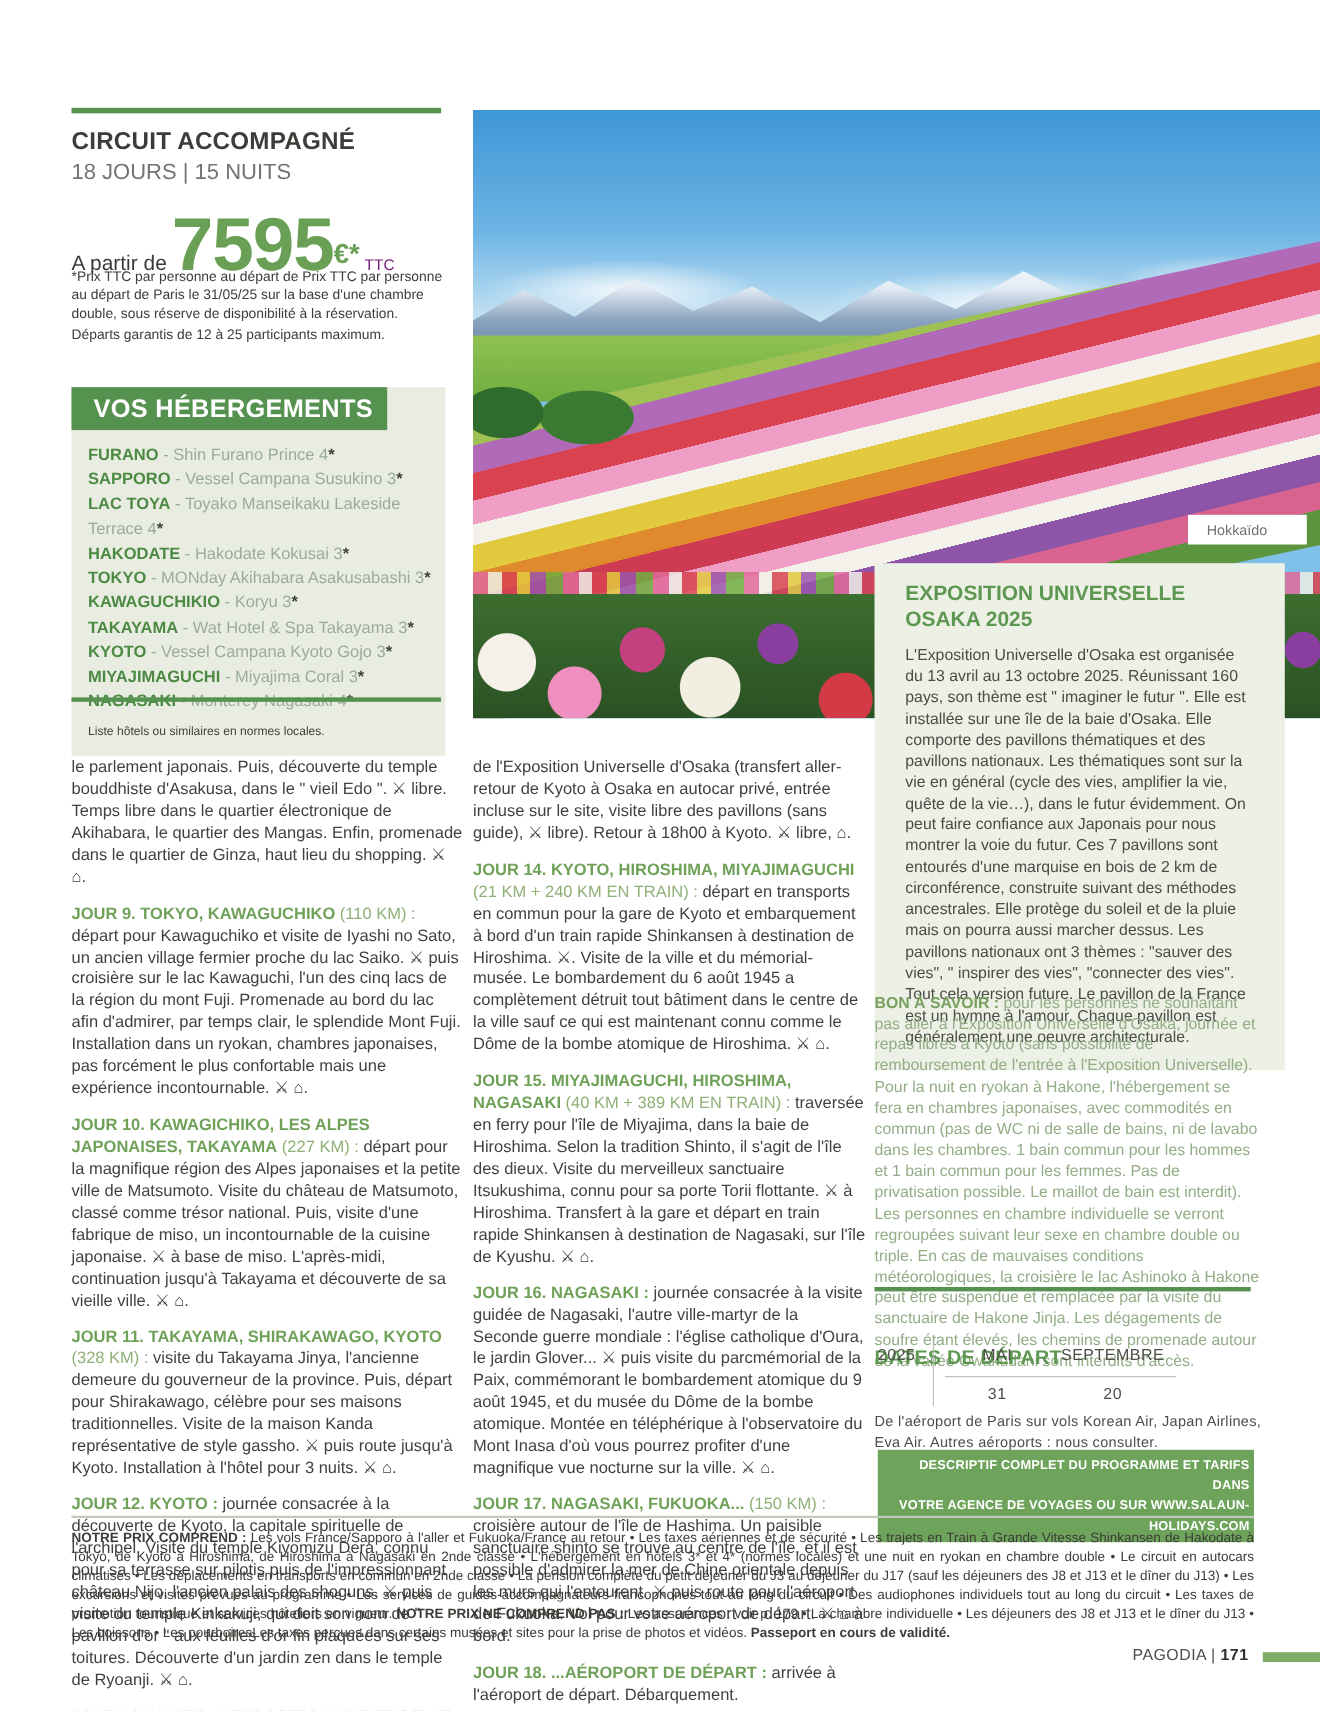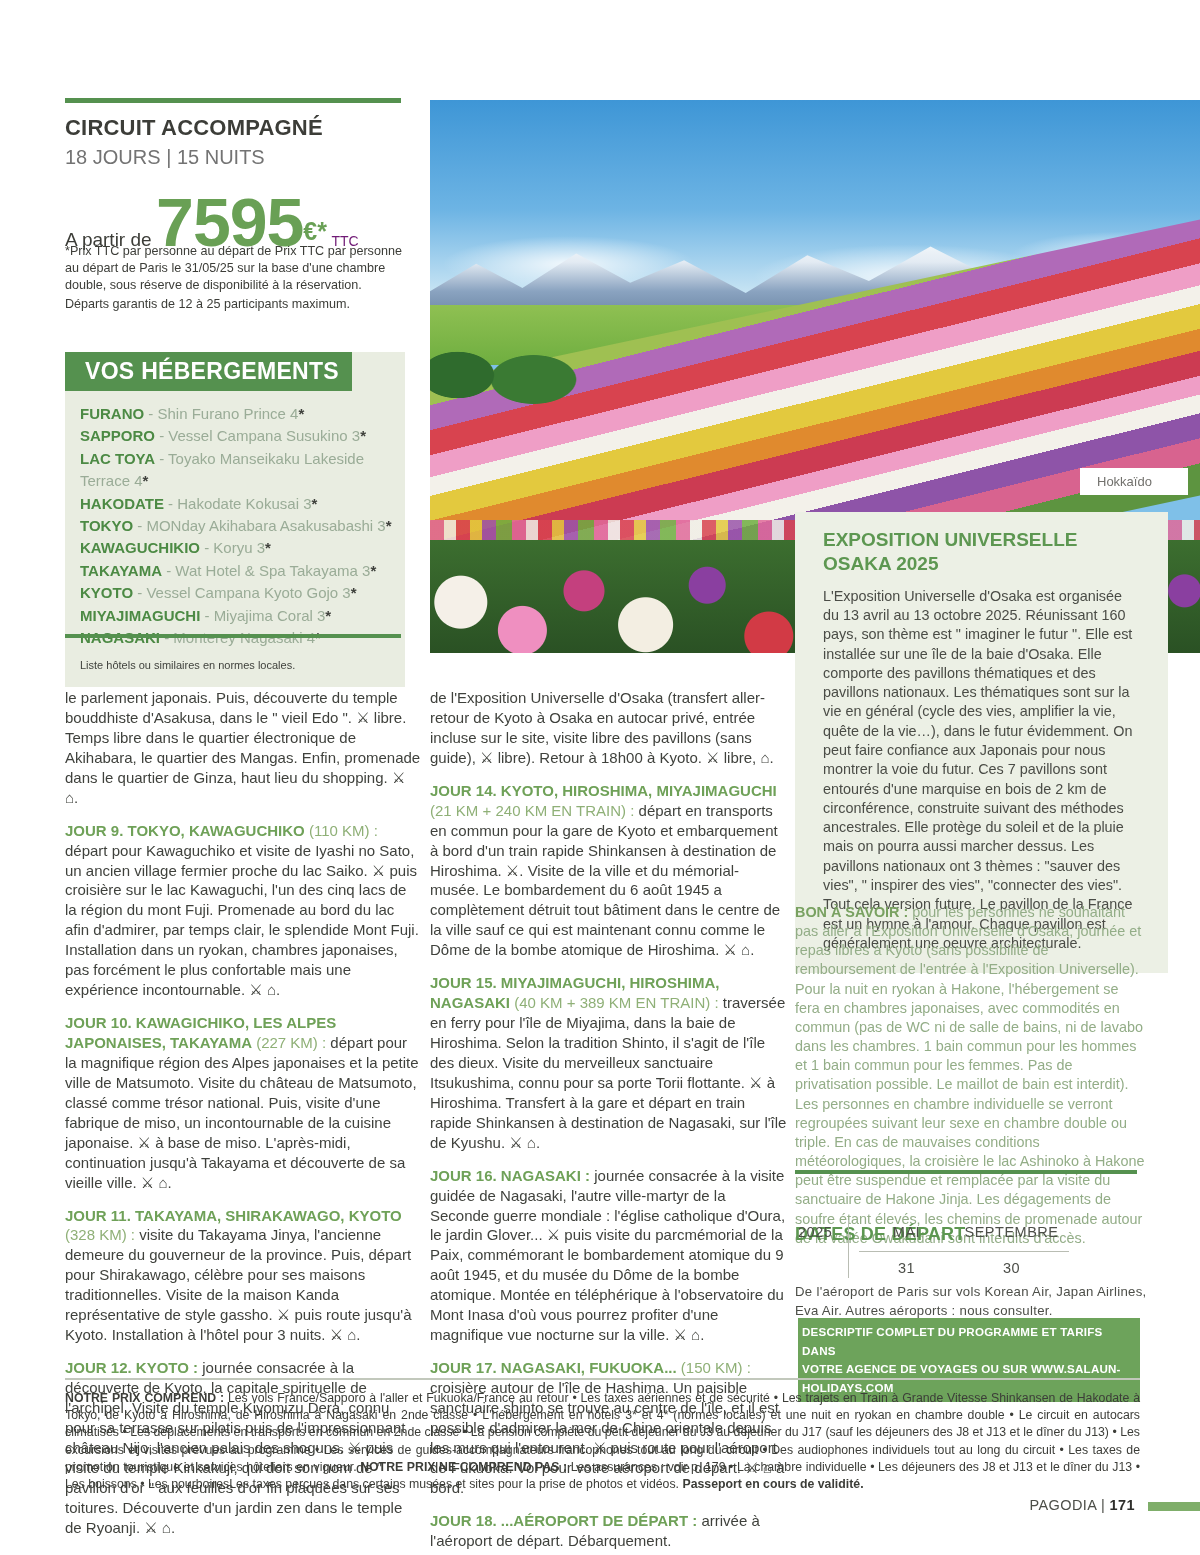--- a/index.html
+++ b/index.html
@@ -93,21 +93,21 @@
   .bon-label{font-weight:bold;color:#79a161;text-align:center;}
   .dates-rule{left:795px;top:1170px;width:342px;height:4px;background:#55914f;}
   .dates-title{left:795px;top:1188px;font-size:18px;font-weight:bold;color:#5d9751;letter-spacing:.2px;margin-top:36px;}
   .dates-table{left:798px;top:1220px;display:flex;font-size:14.5px;color:#4c4e48;letter-spacing:.5px;}
   .dt-year{width:50px;padding-top:4px;}
   .dt-divider{width:1px;background:#b9bdb3;height:58px;margin-right:10px;}
   .dt-grid{display:grid;grid-template-columns:95px 115px;}
   .dt-month{text-align:center;padding:4px 0 8px 0;border-bottom:1px solid #b9bdb3;}
   .dt-day{text-align:center;padding-top:8px;}
   .dates-note{left:795px;top:1283px;width:352px;font-size:13.2px;line-height:1.42;color:#4c4e48;letter-spacing:.3px;}
-  .banner{left:798px;top:1318px;width:342px;background:#6da35b;color:#ffffff;text-align:left;
+  .banner{left:798px;top:1318px;width:342px;background:#6da35b;color:#ffffff;text-align:right;
     font-size:11.6px;font-weight:bold;line-height:1.6;padding:5px 4px;box-sizing:border-box;letter-spacing:.2px;}
 
   
   .bottom-rule{left:65px;top:1378px;width:1075px;height:2px;background:#c2c8bc;}
   .pricing{left:65px;top:1390px;width:1075px;font-size:12.3px;line-height:1.4;color:#3c3d38;text-align:justify;}
   .pricing b{font-weight:bold;}
 
   
   .footer{left:900px;top:1497px;width:235px;text-align:right;font-size:14.5px;color:#4c4e48;letter-spacing:.4px;}
   .footer .pageno{font-weight:bold;color:#2f2f2c;text-align:right;}
@@ -188,21 +188,21 @@
 
 <div class="abs dates-rule"></div>
 <div class="abs dates-title">DATES DE DÉPART</div>
 <div class="abs dates-table">
   <div class="dt-year">2025</div>
   <div class="dt-divider"></div>
   <div class="dt-grid">
     <div class="dt-month">MAI</div>
     <div class="dt-month">SEPTEMBRE</div>
     <div class="dt-day">31</div>
-    <div class="dt-day">30</div>
+    <div class="dt-day">20</div>
   </div>
 </div>
 <div class="abs dates-note">De l'aéroport de Paris sur vols Korean Air, Japan Airlines, Eva Air. Autres aéroports : nous consulter.</div>
 
 <div class="abs banner">
   <div>DESCRIPTIF COMPLET DU PROGRAMME ET TARIFS DANS</div>
   <div>VOTRE AGENCE DE VOYAGES OU SUR WWW.SALAUN-HOLIDAYS.COM</div>
 </div>
 
 <div class="abs bottom-rule"></div>

